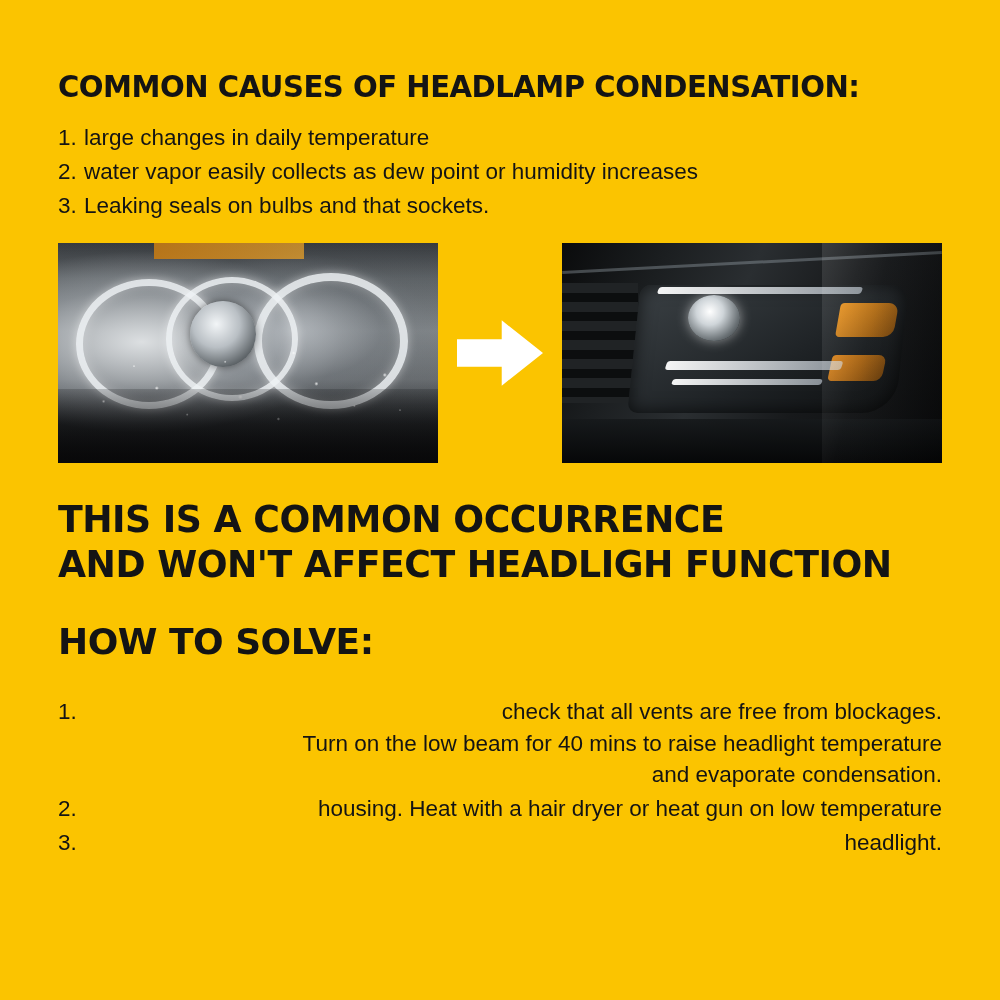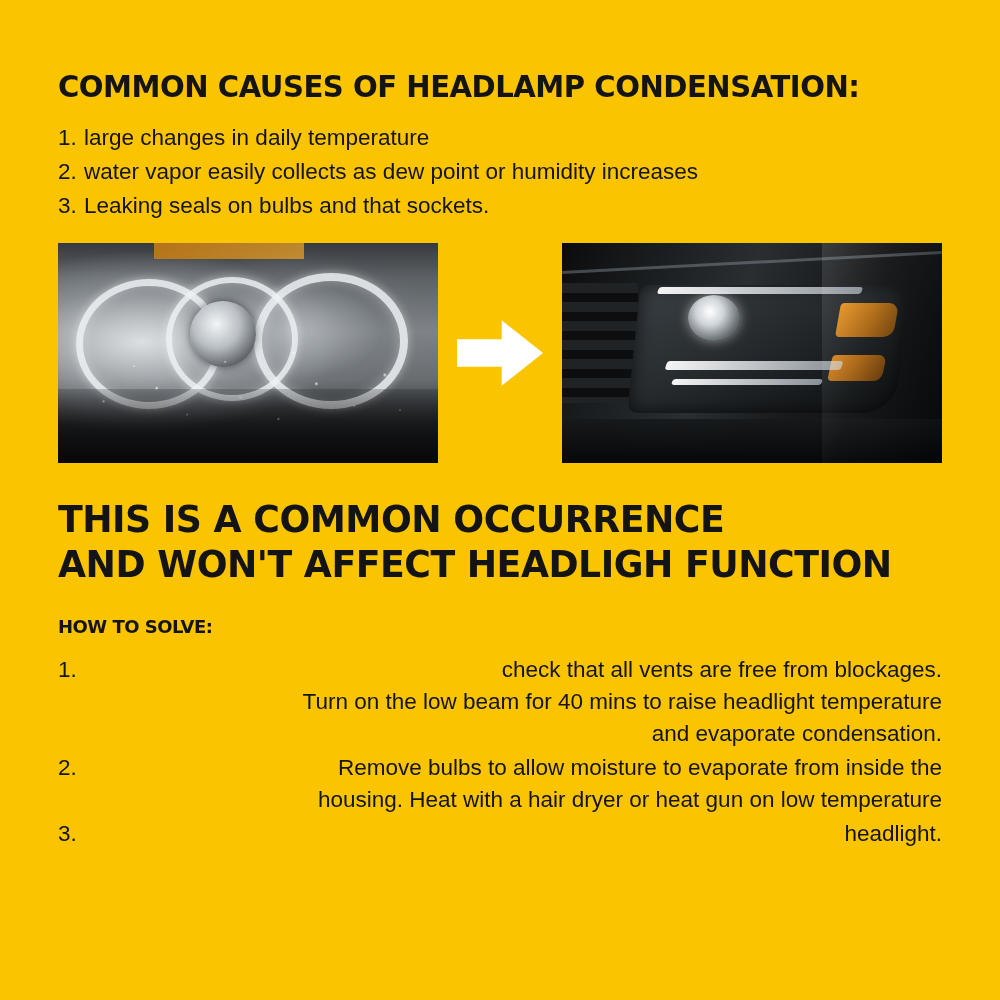--- a/index.html
+++ b/index.html
@@ -227,21 +227,21 @@
   .h-statement {
     margin-top: 34px;
     font-size: 37px;
     line-height: 1.22;
     transform: scaleX(0.98);
     transform-origin: left center;
     white-space: nowrap;
   }
 
   .h-solve {
-    font-size: 18px;
+    font-size: 36px;
     line-height: 1.0;
   }
 
   .solve-list {
     margin-top: 12px;
   }
   .solve-list li {
     margin-bottom: 2px;
     font-size: 22.5px;
     line-height: 1.42;
@@ -318,21 +318,20 @@
       <span class="num">1.</span>
       <span class="txt">
         <span class="cont">check that all vents are free from blockages.</span>
         <span class="cont">Turn on the low beam for 40 mins to raise headlight temperature</span>
         <span class="cont">and evaporate condensation.</span>
       </span>
     </li>
     <li>
       <span class="num">2.</span>
       <span class="txt">
-        <span class="cont">Remove bulbs to allow moisture to evaporate from inside the</span>
         <span class="cont">housing. Heat with a hair dryer or heat gun on low temperature</span>
       </span>
     </li>
     <li>
       <span class="num">3.</span>
       <span class="txt">
         <span class="cont">headlight.</span>
       </span>
     </li>
   </ul>

